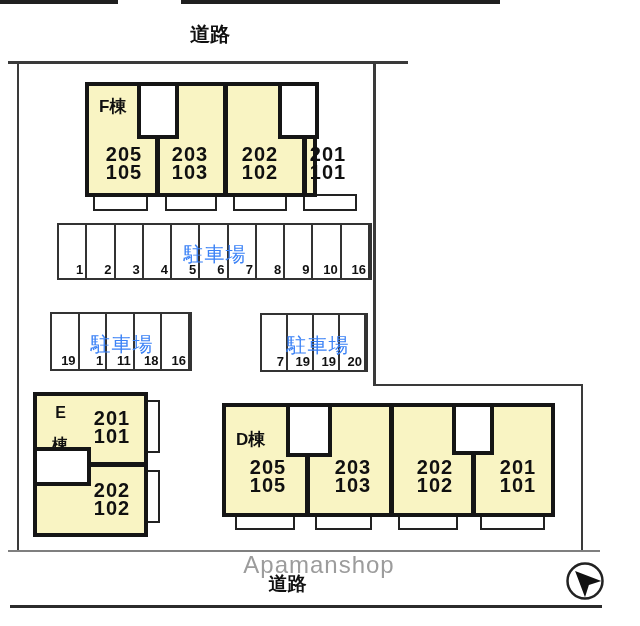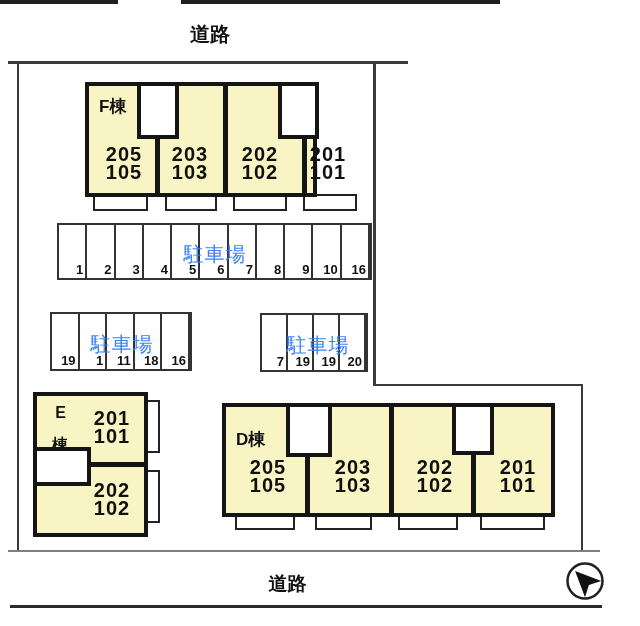--- a/index.html
+++ b/index.html
@@ -184,20 +184,21 @@
     <div class="rooms" style="left:174px;top:52px;">
       <span>202</span>
         <span>102</span>
     </div>
     <div class="rooms" style="left:257px;top:52px;">
       <span>201</span>
         <span>101</span>
     </div>
   </div>
 
+  <div class="watermark" style="left:199px;top:551px;width:240px;">Apamanshop</div>
   <div class="roadlabel" style="left:240px;top:571px;width:95px;font-size:19px;">道路</div>
 
   <div class="compass" style="left:565px;top:561px;width:40px;height:40px;">
     <svg width="40" height="40" viewBox="0 0 40 40">
       <circle cx="20" cy="20" r="17.5" fill="#ffffff" stroke="#222" stroke-width="2.5"></circle>
       <path d="M20 6 L31.5 31.5 L20 25.5 L8.5 31.5 Z" fill="#111" transform="rotate(-45 20 20)"></path>
     </svg>
   </div>
 
 </div>

